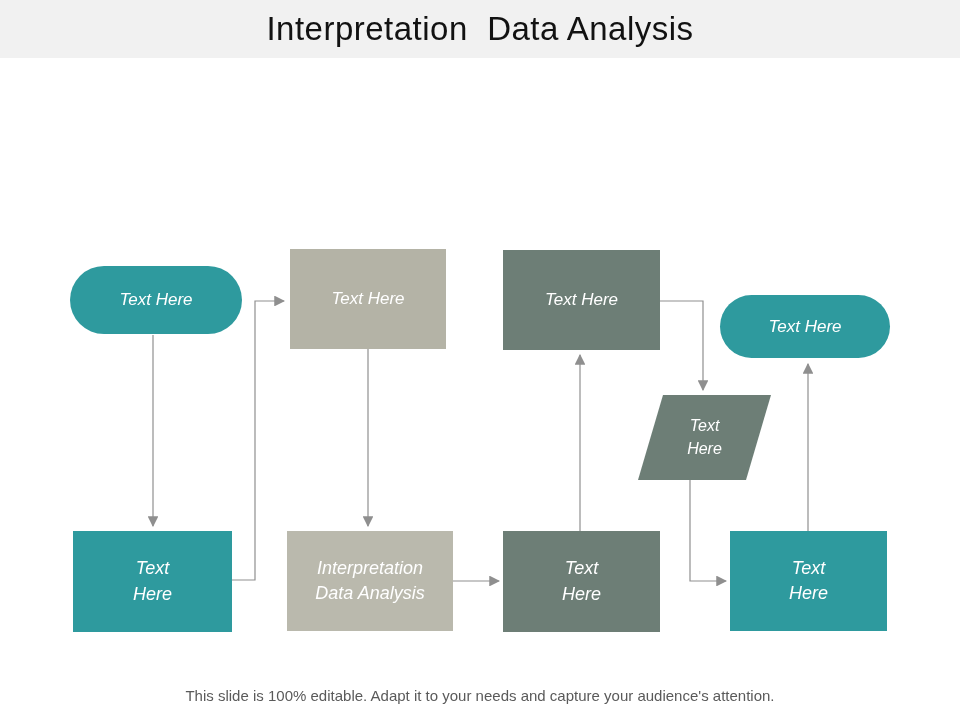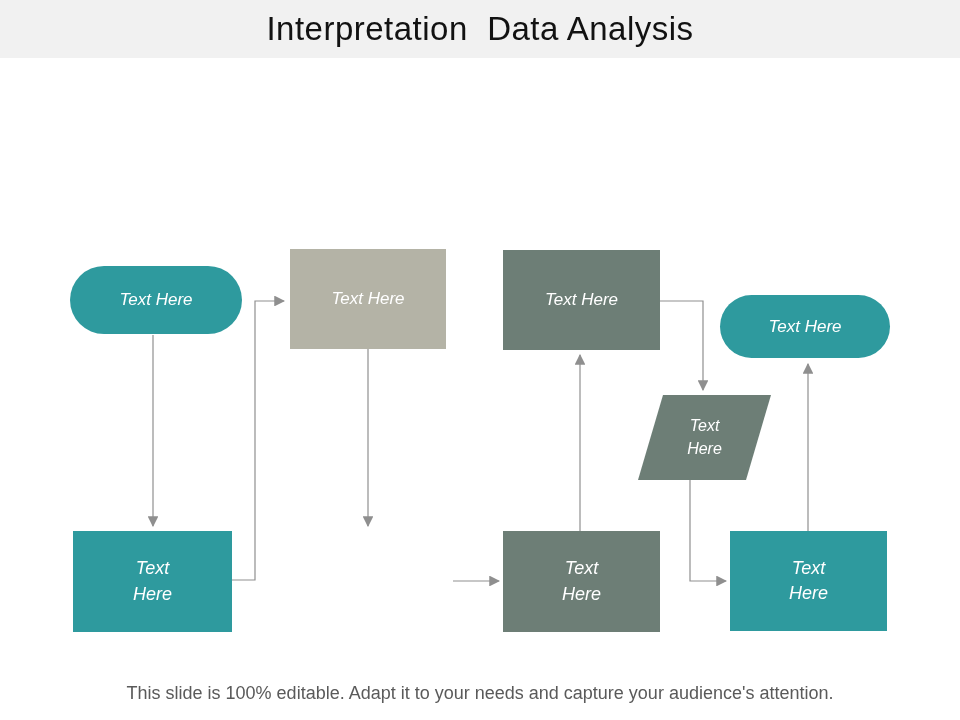--- a/index.html
+++ b/index.html
@@ -12,21 +12,21 @@
     position:absolute;left:0;top:0;width:960px;height:58px;
     background:#f1f1f1;
     display:flex;align-items:center;justify-content:center;
   }
   .title-band h1{
     margin:0;font-size:33px;font-weight:400;color:#121212;
     letter-spacing:0.5px;white-space:pre;
   }
   .footer{
     position:absolute;left:0;bottom:16px;width:960px;
-    text-align:center;font-size:18px;color:#5a5a5a;
+    text-align:center;font-size:15px;color:#5a5a5a;
   }
   .canvas{position:absolute;left:0;top:58px;width:960px;height:662px;}
   svg.connectors{position:absolute;left:0;top:0;width:960px;height:720px;pointer-events:none;}
   .node{
     position:absolute;display:flex;align-items:center;justify-content:center;
     color:#ffffff;font-weight:normal;font-style:italic;text-align:center;
     white-space:pre-line;line-height:1.4;
   }
   .teal{background:#2e9a9e;}
   .sage{background:#b4b3a6;}
@@ -90,20 +90,24 @@
   <div class="node slate" id="node-parallelogram">
     <span>Text
 Here</span>
   </div>
 
   <div class="node teal" id="node-rect-bottom-teal-left">
     <span>Text
 Here</span>
   </div>
 
+  <div class="node sage-light" id="node-rect-bottom-sage">
+    <span>Interpretation
+Data Analysis</span>
+  </div>
 
   <div class="node slate" id="node-rect-bottom-slate">
     <span>Text
 Here</span>
   </div>
 
   <div class="node teal" id="node-rect-bottom-teal-right">
     <span>Text
 Here</span>
   </div>

